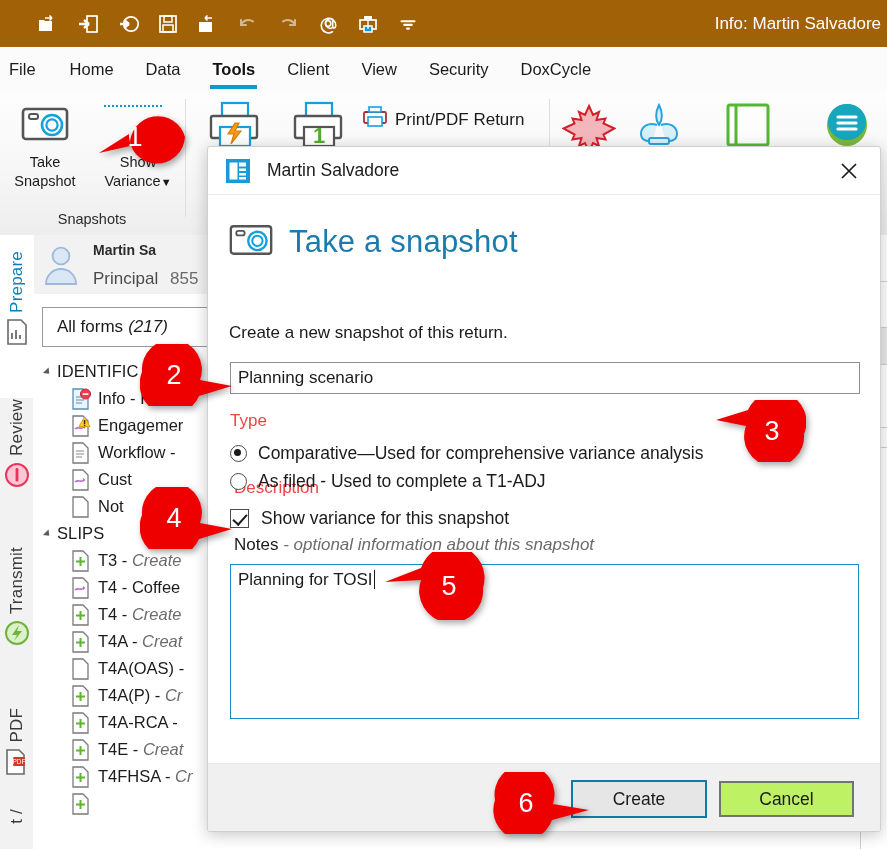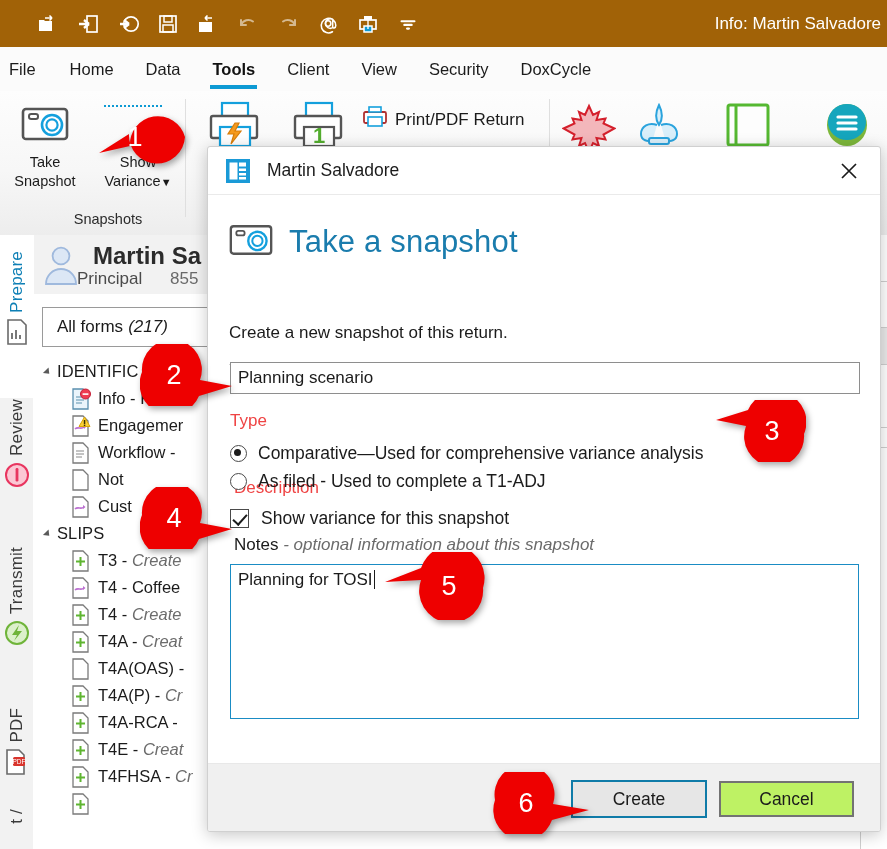--- a/index.html
+++ b/index.html
@@ -303,21 +303,21 @@
       <div class="dotted-top" style="left:104px;top:14px;width:58px;"></div>
       <div class="rbtn" style="left:92px;top:14px;width:92px;">
         <span class="gl">
           <svg width="48" height="38" viewBox="0 0 48 38">
               <rect x="0" y="0" width="48" height="38" fill="none"></rect>
             </svg>
         </span>
         <span>Show</span><br>
         <span>Variance</span><span style="font-size:11px;">▼</span>
       </div>
-      <div class="rgroup-label" style="left:16px;width:184px;">Snapshots</div>
+      <div class="rgroup-label" style="left:0;width:184px;">Snapshots</div>
     </div>
     <div class="rgroup-sep" style="left:185px;"></div>
 
     <div class="rgroup" style="left:190px;width:360px;">
       <div class="rbtn" style="left:8px;top:10px;width:72px;">
         <span class="gl">
           <svg width="58" height="50" viewBox="0 0 58 50">
             <rect x="17" y="2" width="26" height="14" fill="#fff" stroke="#14a0dd" stroke-width="2.2"></rect>
             <rect x="6" y="15" width="46" height="22" rx="2" fill="#fff" stroke="#555" stroke-width="2.4"></rect>
             <rect x="15" y="26" width="30" height="19" fill="#fff" stroke="#14a0dd" stroke-width="2.2"></rect>
@@ -403,22 +403,22 @@
   </div>
 
   <div style="position:absolute;left:0px;top:235px;width:860px;height:59px;background:#f2f2f2;border-bottom:1px solid #d8d8d8;">
     <div style="position:absolute;left:6px;top:18px;font-size:20px;color:#3a3a3a;">❮</div>
     <div style="position:absolute;left:39px;top:8px;">
       <svg width="44" height="44" viewBox="0 0 44 44">
           <circle cx="22" cy="13" r="8.4" fill="#dce7f5" stroke="#9fb9dd" stroke-width="1.8"></circle>
           <path d="M7 41a15 15 0 0 1 30 0z" fill="#dce7f5" stroke="#9fb9dd" stroke-width="1.8"></path>
         </svg>
     </div>
-    <div style="position:absolute;left:93px;top:7px;font-size:24px;font-weight:bold;color:#2b2b2b;white-space:nowrap;">Martin Sa</div>
-    <div style="position:absolute;left:77px;top:34px;font-size:17px;color:#4a4a4a;white-space:nowrap;">Principal</div>
+    <div style="position:absolute;left:93px;top:7px;font-size:14px;font-weight:bold;color:#2b2b2b;white-space:nowrap;">Martin Sa</div>
+    <div style="position:absolute;left:93px;top:34px;font-size:17px;color:#4a4a4a;white-space:nowrap;">Principal</div>
     <div style="position:absolute;left:170px;top:34px;font-size:17px;color:#6a6a6a;white-space:nowrap;">855</div>
   </div>
 
   <div class="vstrip">
     <div class="vtab sel" style="top:0px;height:147px;padding-top:16px;">
       <span class="vlabel">Prepare</span>
       <span class="vicon">
         <svg width="24" height="26" viewBox="0 0 24 26">
             <path d="M3 1h13l5 5v19H3z" fill="#fff" stroke="#6a6a6a" stroke-width="1.6"></path>
             <path d="M7 20v-6M11 20v-9M15 20v-4" stroke="#6a6a6a" stroke-width="1.8"></path>
@@ -503,34 +503,34 @@
               <path d="M5 9h8M5 12h8M5 15h6" stroke="#8a8a8a" stroke-width="1.2"></path>
             </svg>
         </span>
         <span class="nm">Workflow -</span>
       </div>
 
       <div class="node">
         <span class="docico">
           <svg width="20" height="22" viewBox="0 0 20 22">
               <path d="M2 1h10l5 5v15H2z" fill="#fff" stroke="#7a7a7a" stroke-width="1.3"></path>
-            </svg>
-        </span>
-        <span class="nm">Not</span>
-      </div>
-
-      <div class="node">
-        <span class="docico">
-          <svg width="20" height="22" viewBox="0 0 20 22">
-              <path d="M2 1h10l5 5v15H2z" fill="#fff" stroke="#7a7a7a" stroke-width="1.3"></path>
               <path d="M4 13c3-3 6 1 9-2" stroke="#bb6fd0" stroke-width="1.6" fill="none"></path>
               <path d="M12 9l2.5 2-2.5 2z" fill="#bb6fd0"></path>
             </svg>
         </span>
         <span class="nm">Cust</span>
+      </div>
+
+      <div class="node">
+        <span class="docico">
+          <svg width="20" height="22" viewBox="0 0 20 22">
+              <path d="M2 1h10l5 5v15H2z" fill="#fff" stroke="#7a7a7a" stroke-width="1.3"></path>
+            </svg>
+        </span>
+        <span class="nm">Not</span>
       </div>
 
       <div class="grp">
         <span class="tri"></span>
           <span>SLIPS</span>
       </div>
 
       <div class="node">
         <span class="docico">
           <svg width="20" height="22" viewBox="0 0 20 22">

